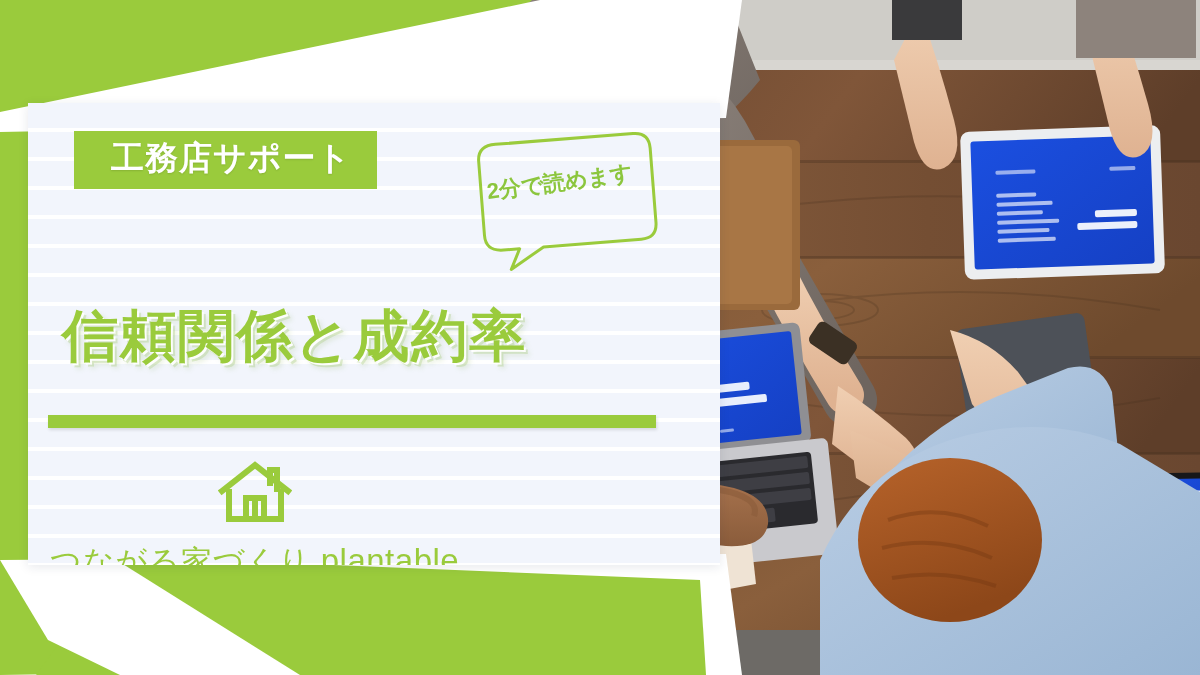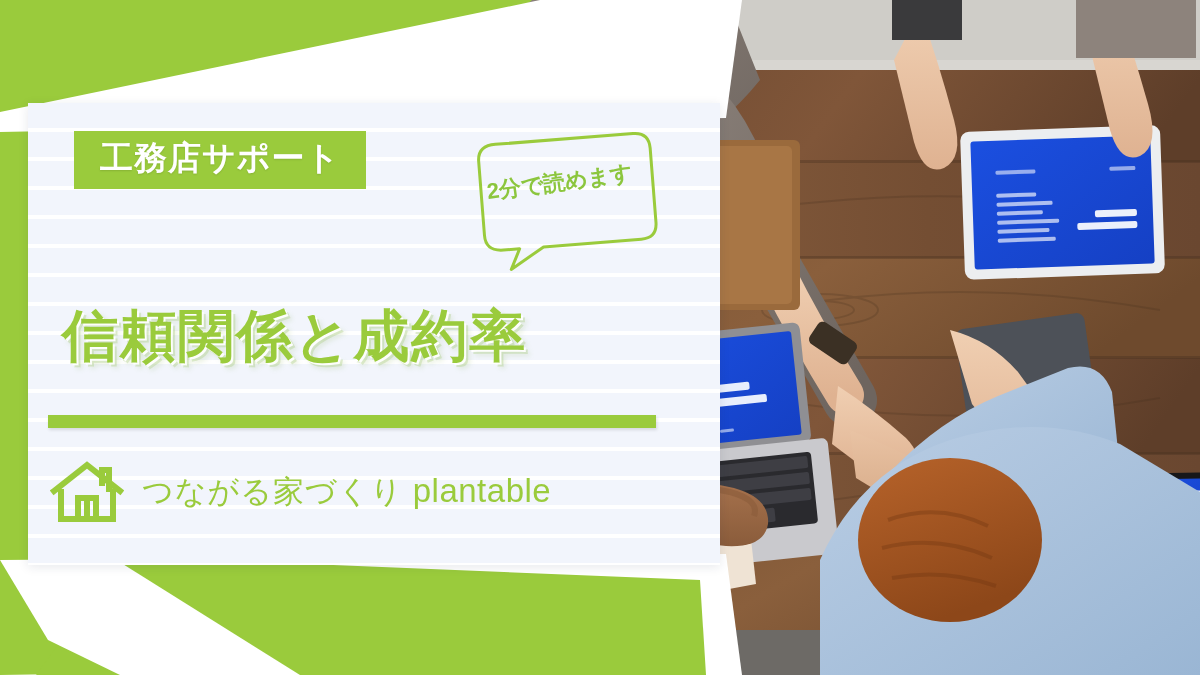--- a/index.html
+++ b/index.html
@@ -43,21 +43,21 @@
       #f2f5fc 0px, #f2f5fc 25px,
       #ffffff 25px, #ffffff 29px
     );
   }
   .card-inner{position:absolute;inset:0;}
 
   
   .badge{
     position:absolute;left:46px;top:28px;
     background:#9acb3c;
-    padding:9px 26px 12px 26px;
+    padding:9px 26px 12px 37px;
     color:#ffffff;
     font-size:33px;font-weight:bold;letter-spacing:1px;
     line-height:1.12;
     text-shadow:0 1px 2px rgba(0,0,0,.12);
     white-space:nowrap;
   }
 
   
   .bubble{
     position:absolute;left:438px;top:30px;width:200px;height:135px;
@@ -89,21 +89,21 @@
   
   .divider{
     position:absolute;left:20px;top:312px;width:608px;height:13px;
     background:#9acb3c;
     box-shadow:1px 2px 3px rgba(0,0,0,.12);
   }
 
   
   .brand{
     position:absolute;left:22px;top:358px;
-    display:flex;align-items:center;gap:18px;
+    display:flex;align-items:center;gap:18px;flex-direction:column;
   }
   .house-icon{width:74px;height:62px;display:block;flex:0 0 auto;}
   .brand-text{
     color:#9acb3c;font-size:31px;letter-spacing:1px;white-space:nowrap;
   }
   .brand-text .brandname{font-size:33px;letter-spacing:.5px;}
 </style>
 </head>
 <body>
 

